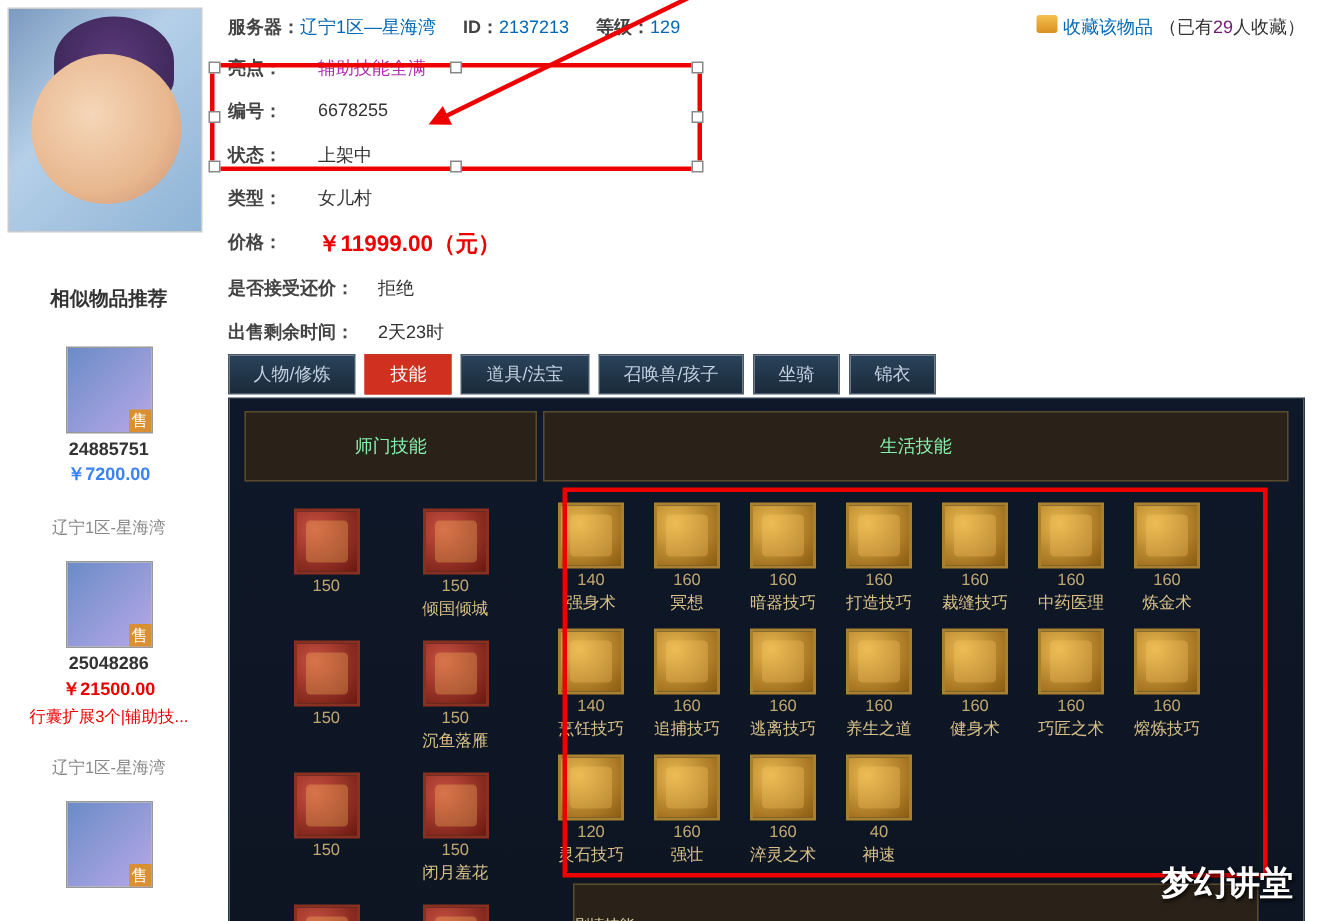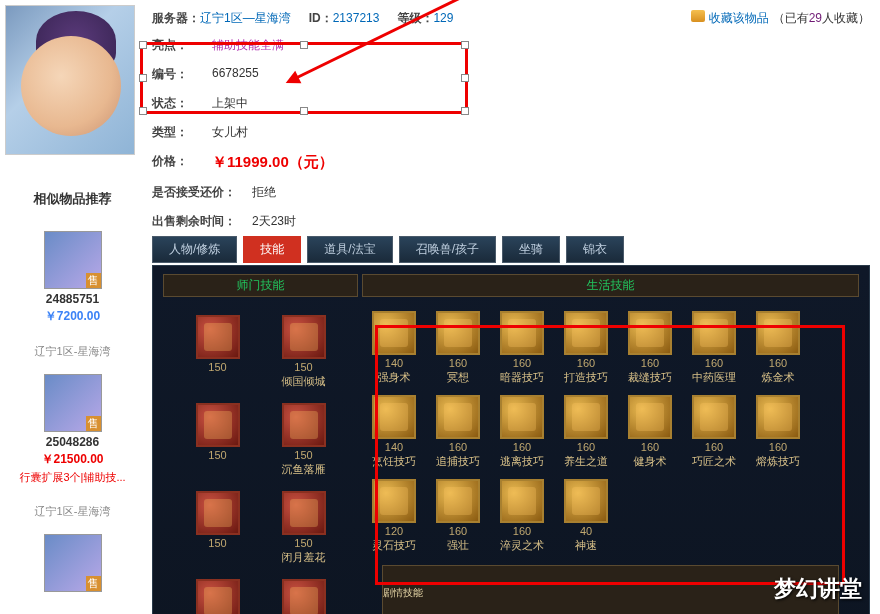--- a/index.html
+++ b/index.html
@@ -36,21 +36,21 @@
 .arrow-line{position:absolute;left:293px;top:78px;width:200px;height:3px;background:#e00;transform:rotate(-26deg);transform-origin:left center}
 .arrow-head{position:absolute;left:285px;top:73px;width:0;height:0;border-right:14px solid #e00;border-top:7px solid transparent;border-bottom:7px solid transparent;transform:rotate(-26deg)}
 .tabs{display:flex;gap:6px;}
 .tab{padding:4px 16px;border:1px solid #4a5a6a;background:linear-gradient(#2a435a,#1a2a3a);color:#c0d0e0;font-size:12px;cursor:pointer}
 .tab.active{background:#d03020;border-color:#d03020;color:#fff}
 .skill-panel{background:linear-gradient(#0f1828,#0d1522);border:1px solid #2a3a4a;margin-top:2px;padding:8px 10px 20px;min-height:350px;position:relative}
 .panel-sections{display:flex;gap:4px}
 .section{flex:0 0 auto}
 .section-left{width:195px}
 .section-right{flex:1}
-.section-title{text-align:center;padding:2px 0;border:1px solid #5a4a30;background:#2a2218;color:#22c55e;font-size:12px;margin-bottom:8px}
+.section-title{text-align:center;padding:14px 0;border:1px solid #5a4a30;background:#2a2218;color:#86efac;font-size:12px;margin-bottom:8px}
 .skill-grid{display:flex;flex-wrap:wrap;gap:6px 6px;justify-content:center}
 .skill-grid.left{gap:14px 28px;padding:10px 5px}
 .skill-item{display:flex;flex-direction:column;align-items:center;width:58px}
 .skill-item.sm{width:56px}
 .skill-icon{width:44px;height:44px;border:2px solid #8a3020;background:radial-gradient(circle at 30% 30%,#c85040,#6a1810);position:relative}
 .skill-icon.gold{border-color:#a88030;background:radial-gradient(circle at 30% 30%,#e8b850,#8a5a10)}
 .skill-icon::before{content:"";position:absolute;inset:6px;background:rgba(255,200,100,0.3);border-radius:3px}
 .skill-lvl{color:#c0a870;font-size:11px;margin-top:2px}
 .skill-name{color:#d8c088;font-size:11px;margin-top:1px;white-space:nowrap}
 .sub-title{text-align:left;padding:20px 0;border:1px solid #5a4a30;background:#2a2218;color:#e8d8a8;font-size:10px;margin:6px 20px 0}

